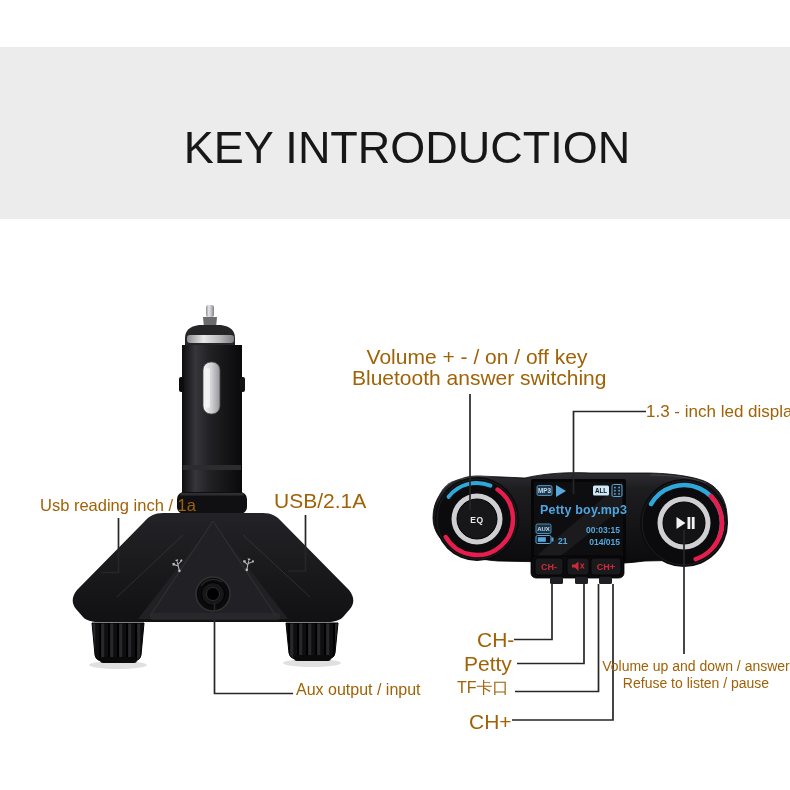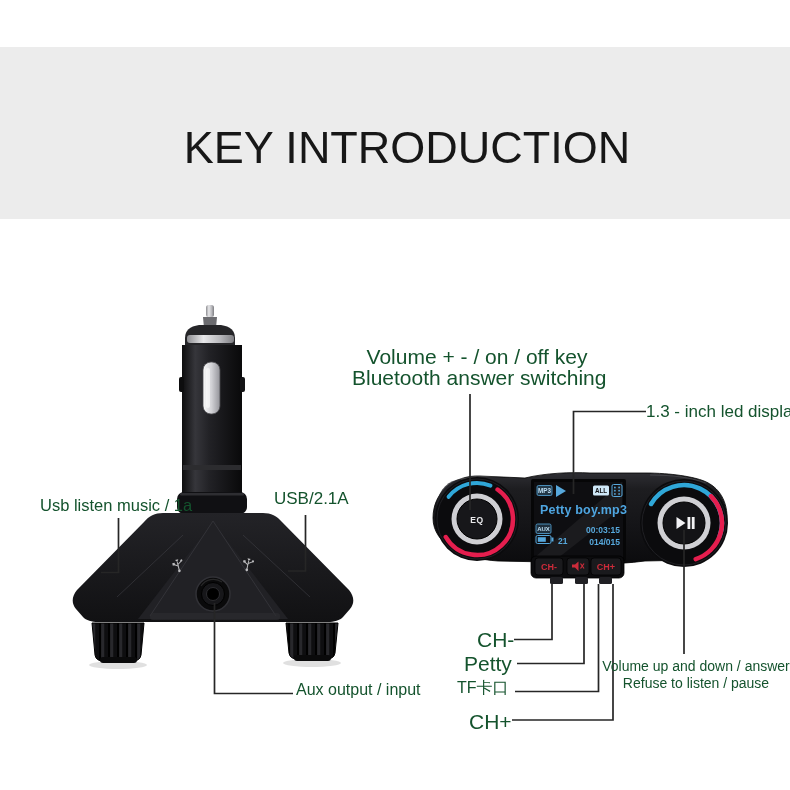--- a/index.html
+++ b/index.html
@@ -7,26 +7,26 @@
     position:relative;width:790px;height:790px;background:#ffffff;overflow:hidden;
     font-family:"Liberation Sans", sans-serif;
     margin-top:16px;
   }
   .band{position:absolute;left:0;top:31px;width:790px;height:172px;background:#ececec;}
   .title{
     position:absolute;left:24px;right:0;top:106px;text-align:center;
     font-size:45px;letter-spacing:0px;color:#171717;font-weight:400;
   }
   svg.layer{position:absolute;left:0;top:0;}
-  .lbl{position:absolute;color:#14532d;white-space:nowrap;line-height:1.15;}
+  .lbl{position:absolute;color:#a16207;white-space:nowrap;line-height:1.15;}
   .lbl .ln{display:block;}
   .lbl-volume-key{left:352px;top:330px;width:250px;text-align:center;font-size:21px;line-height:21px;}
   .lbl-led{left:646px;top:386px;font-size:17px;}
   .lbl-usb-reading{left:40px;top:480px;font-size:16.5px;}
-  .lbl-usb21{left:274px;top:473px;font-size:17px;}
+  .lbl-usb21{left:274px;top:473px;font-size:21px;}
   .lbl-aux{left:296px;top:665px;font-size:16px;}
   .lbl-chminus{left:477px;top:612px;font-size:21px;}
   .lbl-menu{left:464px;top:636px;font-size:21px;}
   .lbl-tf{left:457px;top:663px;font-size:16px;}
   .lbl-chplus{left:469px;top:694px;font-size:21px;}
   .lbl-volupdown{left:596px;top:642px;width:200px;text-align:center;font-size:14px;line-height:17px;}
 </style>
 </head>
 <body>
 
@@ -254,21 +254,21 @@
       <path d="M512,704 L613,704 L613,568"></path>
       <path d="M684,514 L684,638"></path>
     </g>
   </svg>
 
   <div class="lbl lbl-volume-key">
     <span class="ln">Volume + - / on / off key</span>
     <span class="ln">Bluetooth answer switching</span>
   </div>
   <div class="lbl lbl-led">1.3 - inch led display</div>
-  <div class="lbl lbl-usb-reading">Usb listen music / 1a</div>
+  <div class="lbl lbl-usb-reading">Usb reading inch / 1a</div>
   <div class="lbl lbl-usb21">USB/2.1A</div>
   <div class="lbl lbl-aux">Aux output / input</div>
   <div class="lbl lbl-chminus">CH-</div>
   <div class="lbl lbl-menu">Petty</div>
   <div class="lbl lbl-tf">TF卡口</div>
   <div class="lbl lbl-chplus">CH+</div>
   <div class="lbl lbl-volupdown">
     <span class="ln">Volume up and down / answer</span>
     <span class="ln">Refuse to listen / pause</span>
   </div>

